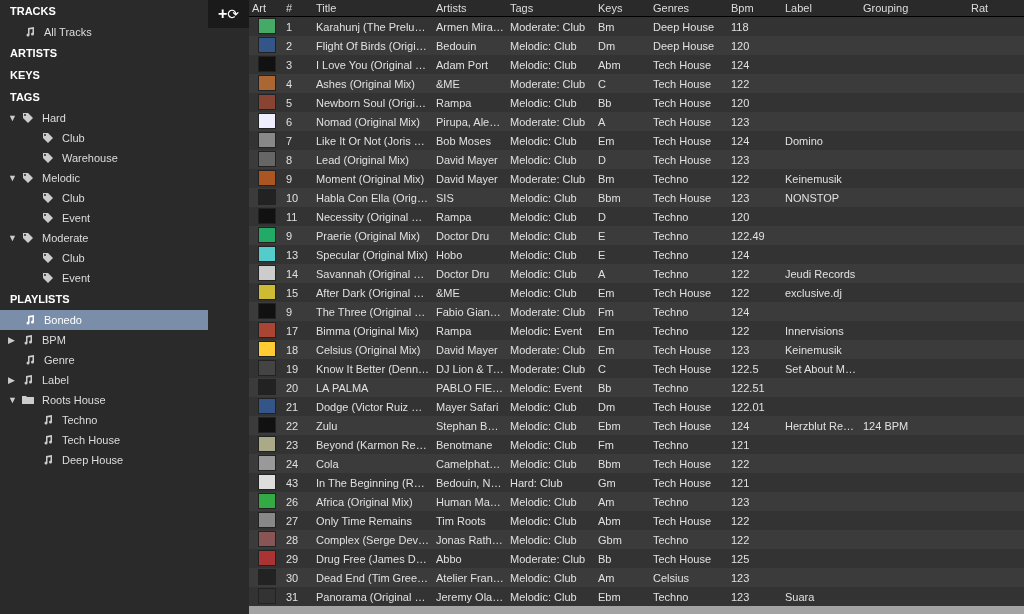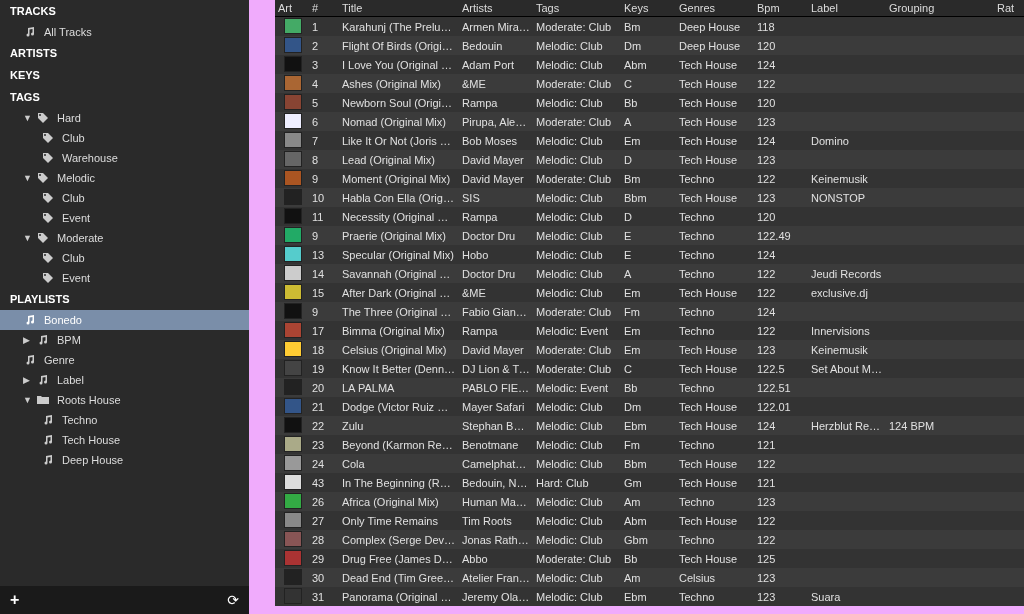--- a/index.html
+++ b/index.html
@@ -11,38 +11,38 @@
       width: 1024px;
       height: 614px;
       overflow: hidden;
       display: flex;
     }
     .sidebar {
       width: 249px;
       background: #2a2a2a;
       overflow-y: auto;
       display: flex;
-      flex-direction: column;
+      flex-direction: row;
       position: relative;
     }
     .sidebar-content {
       flex: 1;
       overflow-y: auto;
     }
     .section-header {
       text-transform: uppercase;
       color: #fff;
       font-weight: bold;
       font-size: 11px;
       padding: 5px 10px;
     }
     .tree-item {
       display: flex;
       align-items: center;
-      padding: 3px 23px;
+      padding: 3px 8px;
       cursor: pointer;
       color: #ddd;
     }
     .tree-item.selected { background: #7a8ea9; color: #fff; }
     .tree-item .disclosure {
       width: 12px;
       display: inline-block;
       color: #ccc;
       font-size: 9px;
     }
@@ -61,25 +61,24 @@
       background: #1a1a1a;
       display: flex;
       align-items: center;
       justify-content: space-between;
       padding: 0 10px;
     }
     .plus-btn { color: #fff; font-size: 16px; font-weight: bold; cursor: pointer; }
     .refresh-btn { color: #fff; font-size: 14px; cursor: pointer; }
     .main {
       flex: 1;
-      background: #f0abfc;
+      background: #a3a3a3;
       overflow: hidden;
       display: flex;
       flex-direction: column;
-      align-items: flex-end;
     }
     .table-header {
       display: flex;
       background: #2a2a2a;
       border-bottom: 1px solid #000;
       font-size: 11px;
       color: #ddd;
       height: 17px;
       align-items: center;
     }

